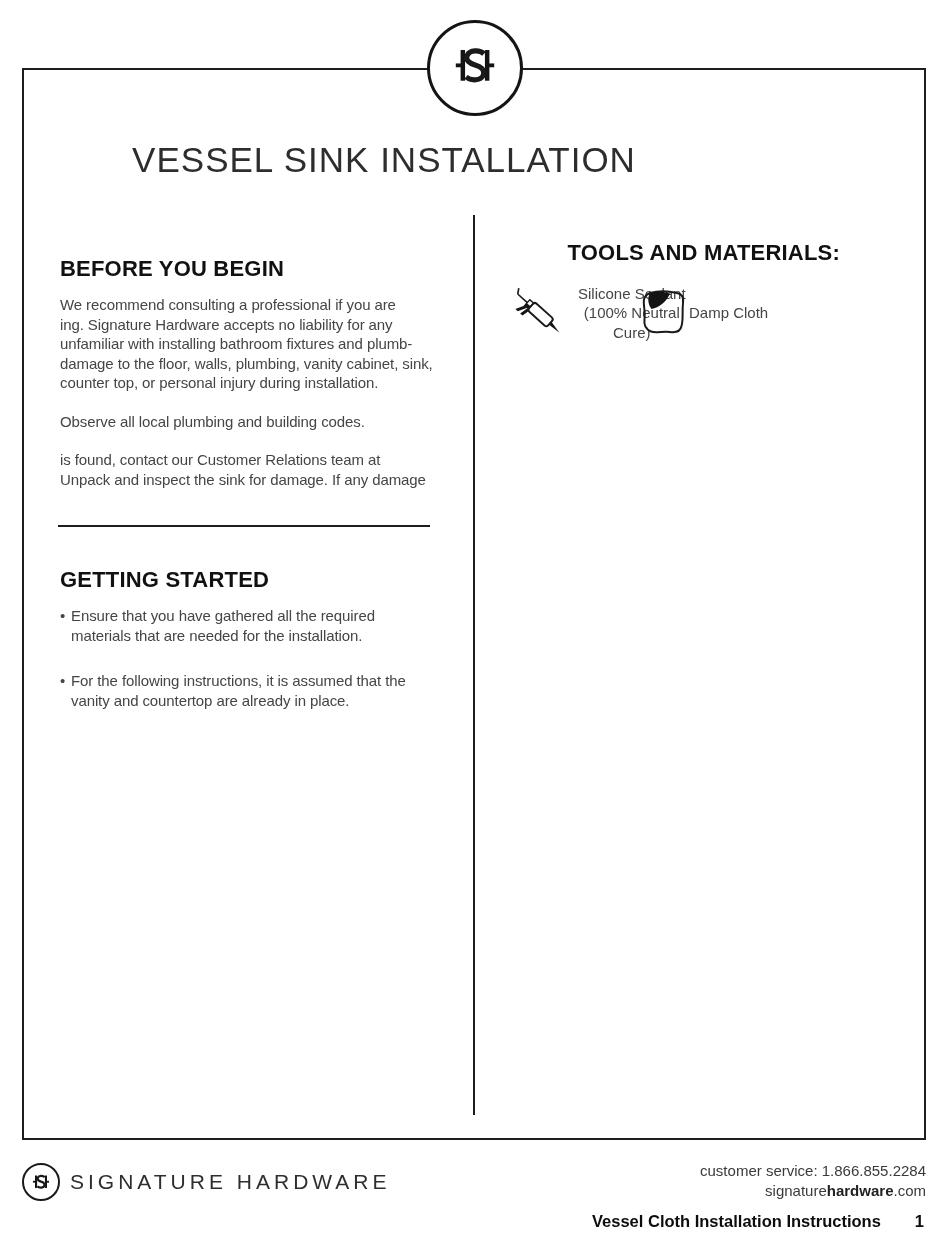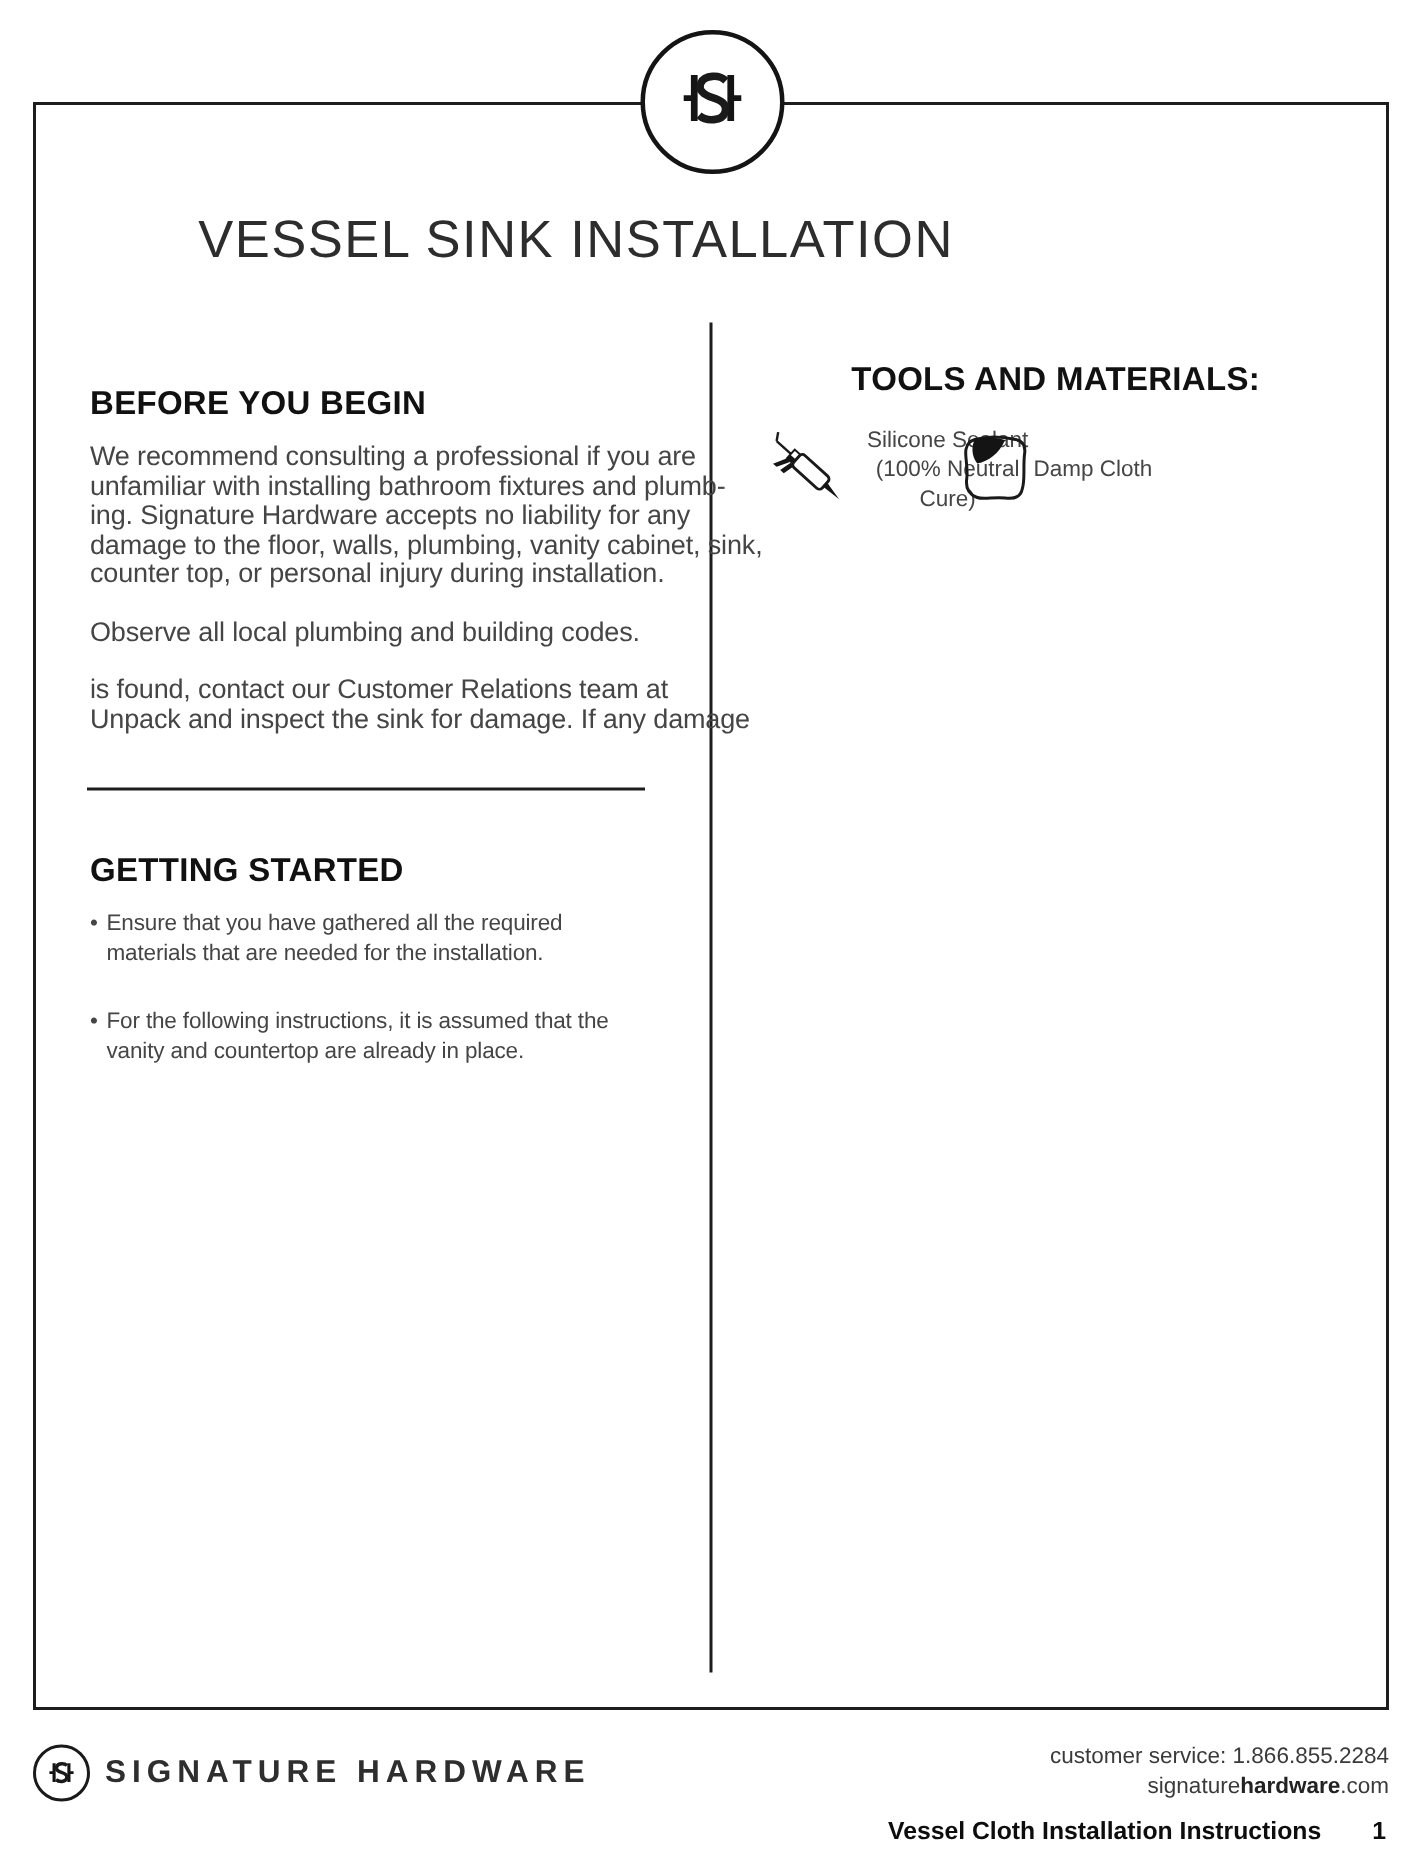--- a/index.html
+++ b/index.html
@@ -59,21 +59,21 @@
     width: 378px;
   }
   h2.section-heading {
     font-size: 22px;
     font-weight: 700;
     color: #111111;
     letter-spacing: 0.2px;
     line-height: 26px;
     margin-bottom: 13px;
   }
-  .para { font-size: 18px; line-height: 19.5px; letter-spacing: -0.1px; }
+  .para { font-size: 15px; line-height: 19.5px; letter-spacing: -0.1px; }
   .para + .para { margin-top: 19px; }
   .para .line { display: block; white-space: nowrap; }
 
   .section-rule {
     border: none;
     border-top: 2px solid #1d1d1d;
     width: 372px;
     margin: 36px 0 0 -2px;
   }
   .getting-started-heading { margin-top: 40px; }
@@ -122,21 +122,21 @@
     border: 2px solid #1a1a1a;
     border-radius: 50%;
     display: flex; align-items: center; justify-content: center;
     background: #fff;
   }
   .footer-logo svg { width: 26px; height: 26px; }
   .footer-brand-name {
     font-size: 21px;
     letter-spacing: 4px;
     color: #2e2e2e;
-    font-weight: 700;
+    font-weight: 400;
   }
 
   .footer-contact {
     position: absolute;
     right: 24px; top: 1161px;
     text-align: right;
     font-size: 15px;
     line-height: 20px;
     color: #3a3a3a;
   }
@@ -172,22 +172,22 @@
 
 <div class="doc-title">VESSEL SINK INSTALLATION</div>
 
 <div class="col-divider"></div>
 
 <div class="left-col">
   <h2 class="section-heading">BEFORE YOU BEGIN</h2>
 
   <div class="para">
       <span class="line">We recommend consulting a professional if you are</span>
+      <span class="line">ing. Signature Hardware accepts no liability for any</span>
       <span class="line">unfamiliar with installing bathroom fixtures and plumb-</span>
-      <span class="line">ing. Signature Hardware accepts no liability for any</span>
       <span class="line">damage to the floor, walls, plumbing, vanity cabinet, sink,</span>
       <span class="line">counter top, or personal injury during installation.</span>
     </div>
 
   <div class="para">
       <span class="line">Observe all local plumbing and building codes.</span>
     </div>
 
   <div class="para">
       <span class="line">is found, contact our Customer Relations team at</span>

